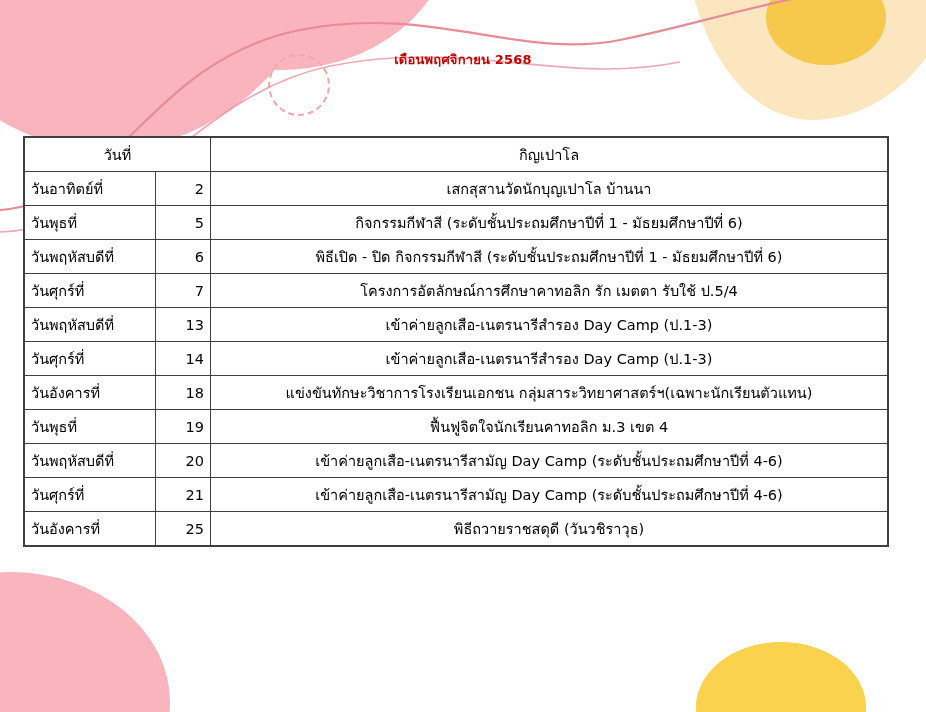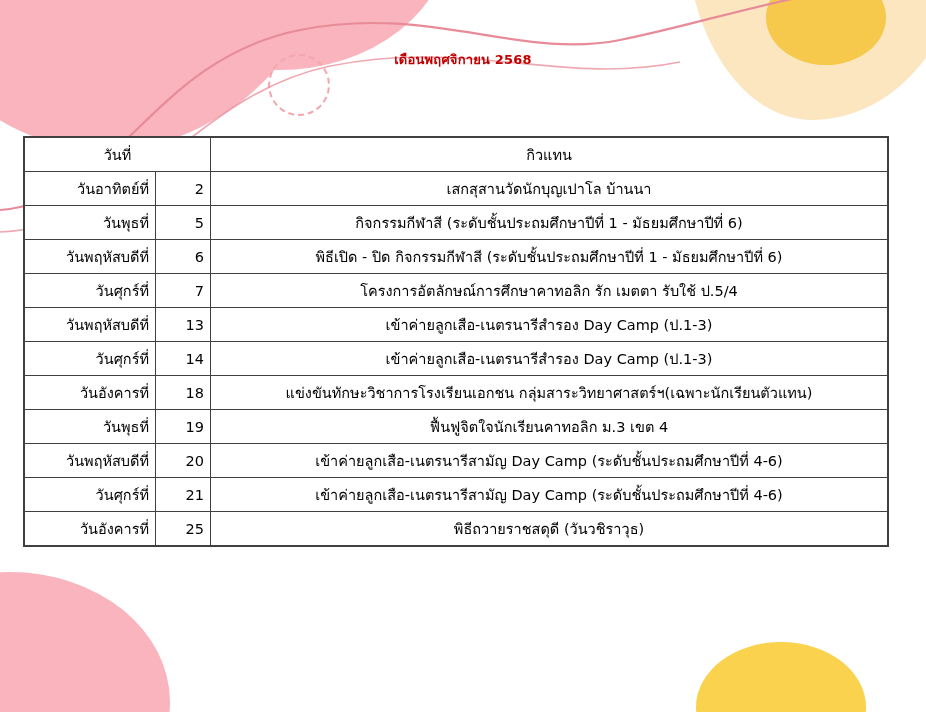--- a/index.html
+++ b/index.html
@@ -141,21 +141,21 @@
     padding: 0 6px;
     vertical-align: middle;
   }
   th.col-date, th.col-act {
     text-align: center;
     font-weight: normal;
     height: 36px;
   }
   td.day-label {
     width: 118px;
-    text-align: right;
+    text-align: left;
     padding-left: 7px;
     white-space: nowrap;
   }
   td.day-num {
     width: 42px;
     text-align: right;
     padding-right: 10px;
   }
   td.activity {
     text-align: center;
@@ -180,21 +180,21 @@
   </svg>
 </div>
 
 <div class="month-title">เดือนพฤศจิกายน  2568</div>
 
 <div class="sheet">
   <table class="cal">
     <thead>
       <tr>
         <th class="col-date" colspan="2">วันที่</th>
-        <th class="col-act">กิวแทน</th>
+        <th class="col-act">กิญเปาโล</th>
       </tr>
     </thead>
     <tbody>
       <tr>
         <td class="day-label">วันอาทิตย์ที่</td>
         <td class="day-num">2</td>
         <td class="activity">เสกสุสานวัดนักบุญเปาโล  บ้านนา</td>
       </tr>
       <tr>
         <td class="day-label">วันพุธที่</td>

